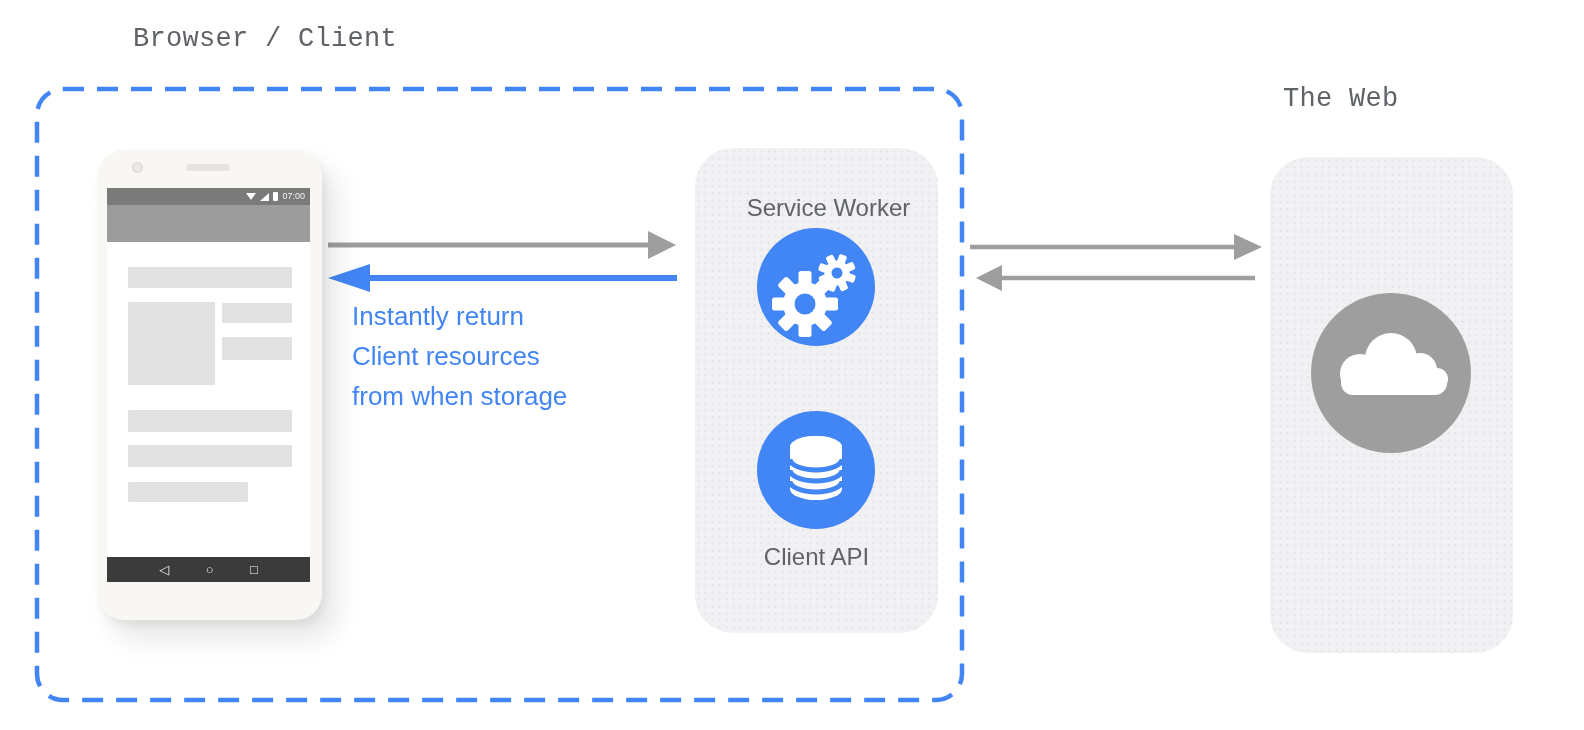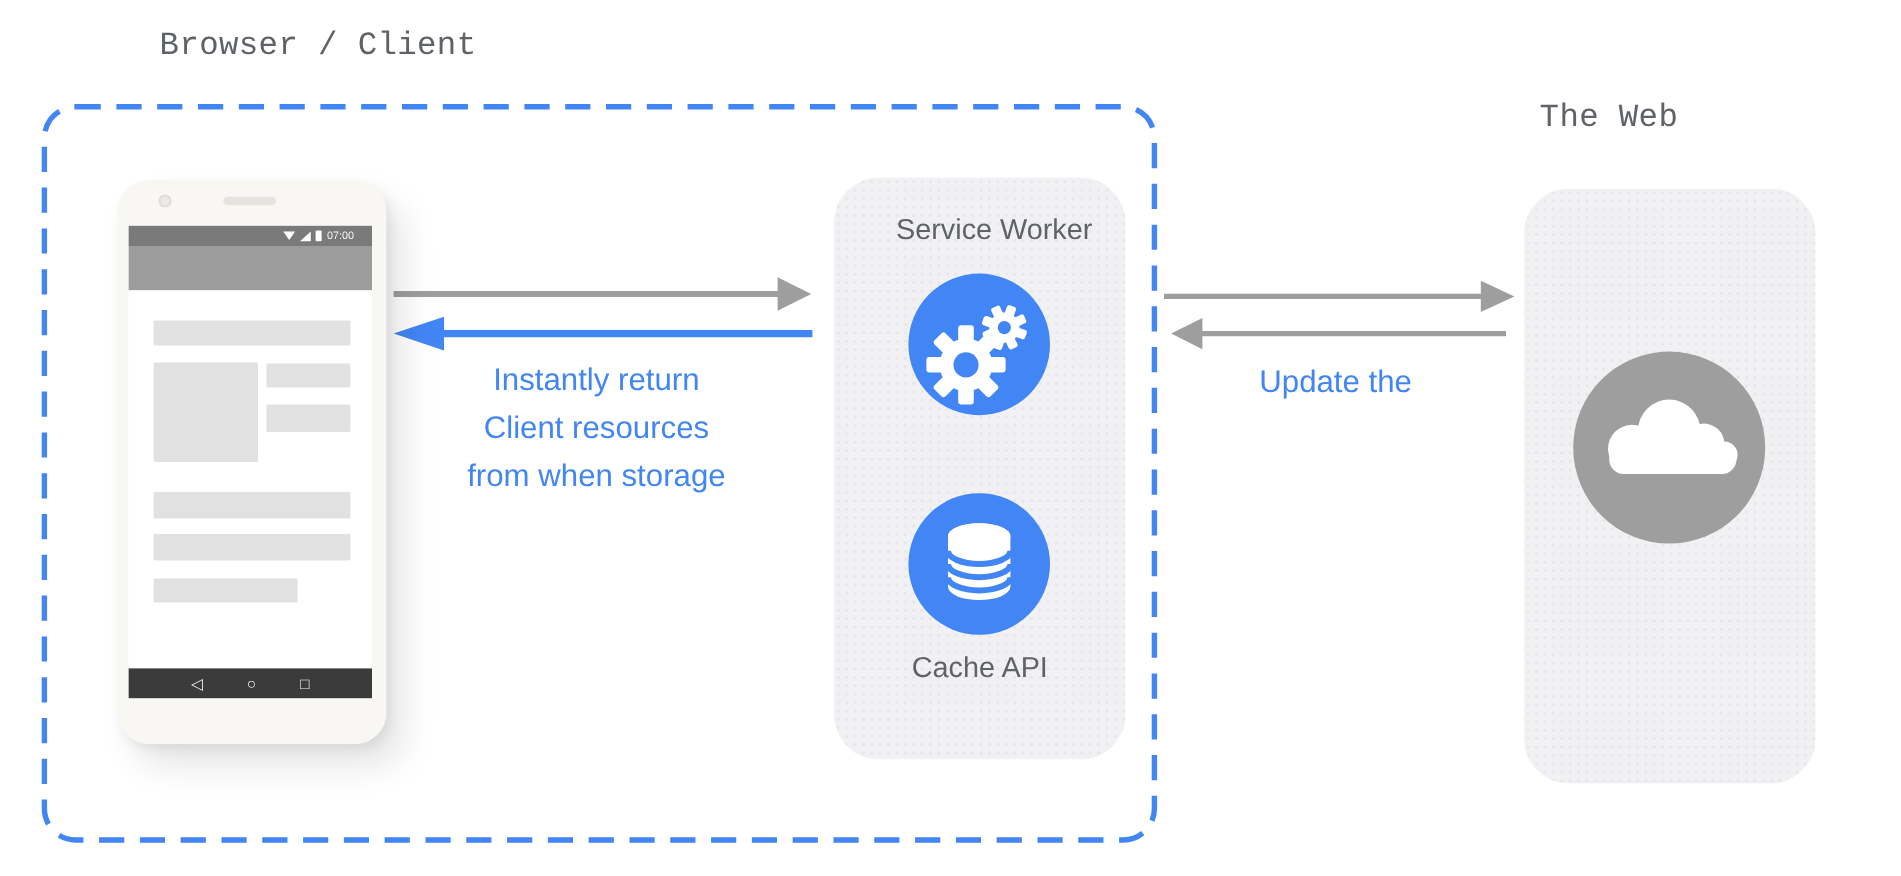--- a/index.html
+++ b/index.html
@@ -20,51 +20,51 @@
 
   
   .phone{position:absolute;left:98px;top:150px;width:224px;height:470px;
     background:var(--phone-body);border-radius:26px;
     box-shadow:14px 18px 28px rgba(0,0,0,.10), 3px 5px 9px rgba(0,0,0,.06);}
   .phone .camera{position:absolute;left:34px;top:12px;width:11px;height:11px;border-radius:50%;
     background:#eceae6;box-shadow:inset 0 0 0 2px #e2dfda;}
   .phone .speaker{position:absolute;left:88px;top:14px;width:44px;height:7px;border-radius:4px;background:#e7e4df;}
   .phone .screen{position:absolute;left:9px;top:38px;width:203px;height:394px;background:#fff;overflow:hidden;}
   .statusbar{position:absolute;left:0;top:0;width:100%;height:17px;background:var(--status-bar);
-    display:flex;align-items:center;justify-content:flex-end;gap:4px;padding:0 15px;}
+    display:flex;align-items:center;justify-content:flex-end;gap:4px;padding:0 5px;}
   .wifi{width:0;height:0;border-left:5px solid transparent;border-right:5px solid transparent;border-top:7px solid #fff;}
   .signal{width:0;height:0;border-left:9px solid transparent;border-bottom:8px solid #fff;}
   .battery{width:5px;height:9px;background:#fff;border-radius:1px;}
   .clock{color:#f2f2f2;font-size:9px;line-height:9px;}
   .appbar{position:absolute;left:0;top:17px;width:100%;height:37px;background:var(--app-bar);}
   .content{position:absolute;left:0;top:54px;width:100%;height:315px;background:#fff;}
   .blk{position:absolute;background:var(--block-gray);border-radius:1px;}
   .blk.b1{left:21px;top:25px;width:164px;height:21px;}
   .blk.big{left:21px;top:60px;width:87px;height:83px;}
   .blk.sA{left:115px;top:61px;width:70px;height:20px;}
   .blk.sB{left:115px;top:95px;width:70px;height:23px;}
   .blk.b2{left:21px;top:168px;width:164px;height:22px;}
   .blk.b3{left:21px;top:203px;width:164px;height:22px;}
   .blk.b4{left:21px;top:240px;width:120px;height:20px;}
   .navbar{position:absolute;left:0;top:369px;width:100%;height:25px;background:var(--nav-bar);
     display:flex;align-items:center;justify-content:space-around;padding:0 34px;}
   .navbar span{color:#f0f0f0;font-size:13px;line-height:13px;}
 
   
-  .caption{position:absolute;color:var(--blue);font-size:26px;line-height:40px;text-align:center;}
+  .caption{position:absolute;color:var(--blue);font-size:26px;line-height:40px;}
   .caption-left{left:352px;top:296px;width:290px;}
   .caption-right{left:978px;top:298px;width:270px;}
 
   
   .card{position:absolute;background:var(--card-bg);border-radius:38px;
     background-image:radial-gradient(var(--card-dot) 1px, transparent 1.3px);background-size:7px 7px;}
   .card-sw{left:695px;top:148px;width:243px;height:485px;}
   .card-web{left:1270px;top:157px;width:243px;height:496px;}
   .card-title{position:absolute;left:0;width:100%;text-align:center;color:var(--title-gray);font-size:24px;}
-  .title-sw{top:30px;padding-left:24px;}
+  .title-sw{top:46px;padding-left:24px;}
   .title-cache{top:395px;}
   .circle{position:absolute;border-radius:50%;}
   .circle-blue{background:var(--blue);width:118px;height:118px;left:62px;}
   .circle-gear{top:80px;}
   .circle-db{top:263px;}
   .circle-web{background:var(--web-circle-gray);width:160px;height:160px;left:41px;top:136px;}
   .circle svg{display:block;width:100%;height:100%;}
 </style>
 </head>
 <body>
@@ -170,25 +170,24 @@
     <div class="circle circle-blue circle-db">
       <svg viewBox="0 0 118 118">
         <path d="M33 36 A26 11 0 0 1 85 36 L85 78 A26 11 0 0 1 33 78 Z" fill="#ffffff"></path>
         <ellipse cx="59" cy="36" rx="26" ry="11" fill="#ffffff"></ellipse>
         <path d="M33 48 A26 11 0 0 0 85 48" fill="none" stroke-width="5" style="stroke:var(--blue)"></path>
         <path d="M33 59 A26 11 0 0 0 85 59" fill="none" stroke-width="5" style="stroke:var(--blue)"></path>
         <path d="M33 70 A26 11 0 0 0 85 70" fill="none" stroke-width="5" style="stroke:var(--blue)"></path>
       </svg>
     </div>
 
-    <div class="card-title title-cache">Cache API</div>
+    <div class="card-title title-cache">Client API</div>
   </div>
 
   <div class="caption caption-right">
-    <div>Update the</div>
   </div>
 
   <div class="card card-web">
     <div class="circle circle-web">
       <svg viewBox="0 0 160 160">
         <g fill="#ffffff">
           <circle cx="80" cy="66" r="26"></circle>
           <circle cx="49" cy="81" r="20"></circle>
           <circle cx="109" cy="77" r="17"></circle>
           <circle cx="126" cy="86" r="11"></circle>

